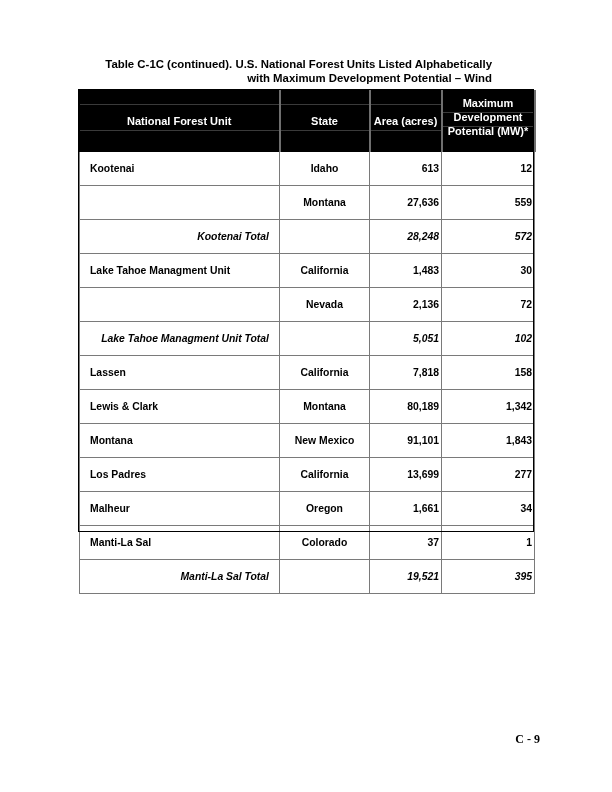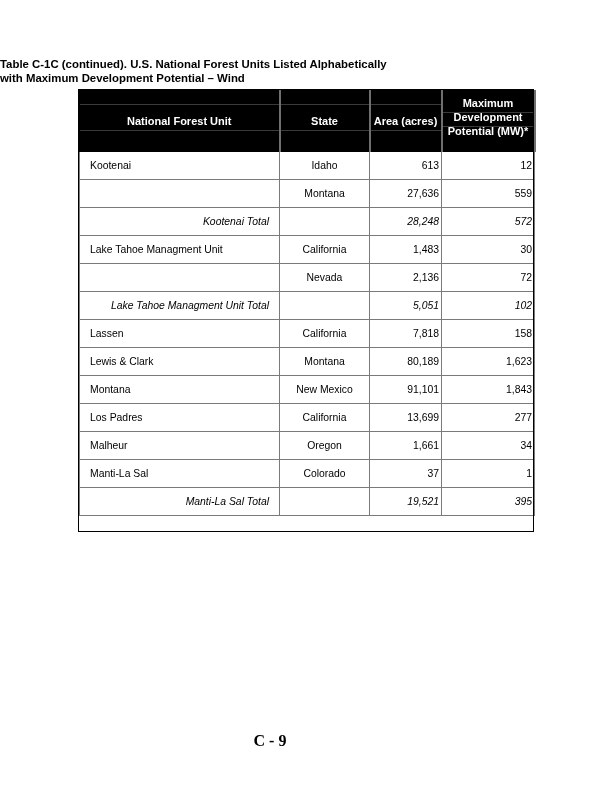--- a/index.html
+++ b/index.html
@@ -1,42 +1,42 @@
 <!DOCTYPE html>
 <html><head>
 <meta charset="utf-8">
 <style>
   html, body { margin: 0; padding: 0; background: #ffffff; }
   body { width: 612px; height: 792px; position: relative; overflow: hidden;
          font-family: "Liberation Sans", sans-serif; color: #000; }
-  .title { position: absolute; left: 0; width: 492px; top: 57px; text-align: left;
+  .title { position: absolute; left: 0; width: 492px; top: 57px; text-align: right;
            font-weight: bold; font-size: 11.4px; line-height: 14px; }
   table.main { position: absolute; left: 79px; top: 90px; width: 455px;
                border-collapse: collapse; table-layout: fixed; font-size: 10.4px; }
   table.main col.c1 { width: 200px; }
   table.main col.c2 { width: 90px; }
   table.main col.c3 { width: 72px; }
   table.main col.c4 { width: 93px; }
   thead th { background: #000; color: #fff; font-weight: bold; height: 56px;
              border-left: 2px solid #f97316; border-right: 2px solid #6f6f6f;
              padding: 0 1px; font-size: 11px; line-height: 14px; position: relative; }
   thead th:first-child { border-left: 1px solid #000; }
   thead th .hdr-line { position: absolute; left: 0; right: 0; height: 1px; background: #3a3a3a; }
-  tbody td { height: 27px; padding: 0 2px 0 10px; border: 1.5px solid #7a7a7a;
-             white-space: nowrap; overflow: hidden; }
+  tbody td { height: 33px; padding: 0 2px 0 10px; border: 1.5px solid #7a7a7a;
+             white-space: nowrap; overflow: hidden; font-weight: bold; }
   tbody tr:first-child td { border-top: none; }
   td.unit { text-align: left; }
   td.state { text-align: center; padding: 0; }
   td.num { text-align: right; padding: 0 2px 0 0; }
   tr.total td { font-style: italic; }
   tr.total td.unit { text-align: right; padding-right: 10px; }
   .outer { position: absolute; left: 78px; top: 89px; width: 456px; height: 443px;
            border: 1px solid #000; pointer-events: none; box-sizing: border-box; }
-  .page-num { position: absolute; left: 0; width: 540px; top: 732px; text-align: center;
-              font-family: "Liberation Serif", serif; font-weight: bold; font-size: 16px; }
+  .page-num { position: absolute; left: 0; width: 540px; top: 732px; text-align: right;
+              font-family: "Liberation Serif", serif; font-weight: bold; font-size: 12px; }
 </style>
 </head>
 <body>
 
 <div class="title">
   <div>Table C-1C (continued).  U.S. National Forest Units Listed Alphabetically</div>
   <div>with Maximum Development Potential – Wind</div>
 </div>
 
 <table class="main">
@@ -109,21 +109,21 @@
       <tr>
         <td class="unit">Lassen</td>
         <td class="state">California</td>
         <td class="num">7,818</td>
         <td class="num">158</td>
       </tr>
       <tr>
         <td class="unit">Lewis &amp; Clark</td>
         <td class="state">Montana</td>
         <td class="num">80,189</td>
-        <td class="num">1,623</td>
+        <td class="num">1,342</td>
       </tr>
       <tr>
         <td class="unit">Montana</td>
         <td class="state">New Mexico</td>
         <td class="num">91,101</td>
         <td class="num">1,843</td>
       </tr>
       <tr>
         <td class="unit">Los Padres</td>
         <td class="state">California</td>

